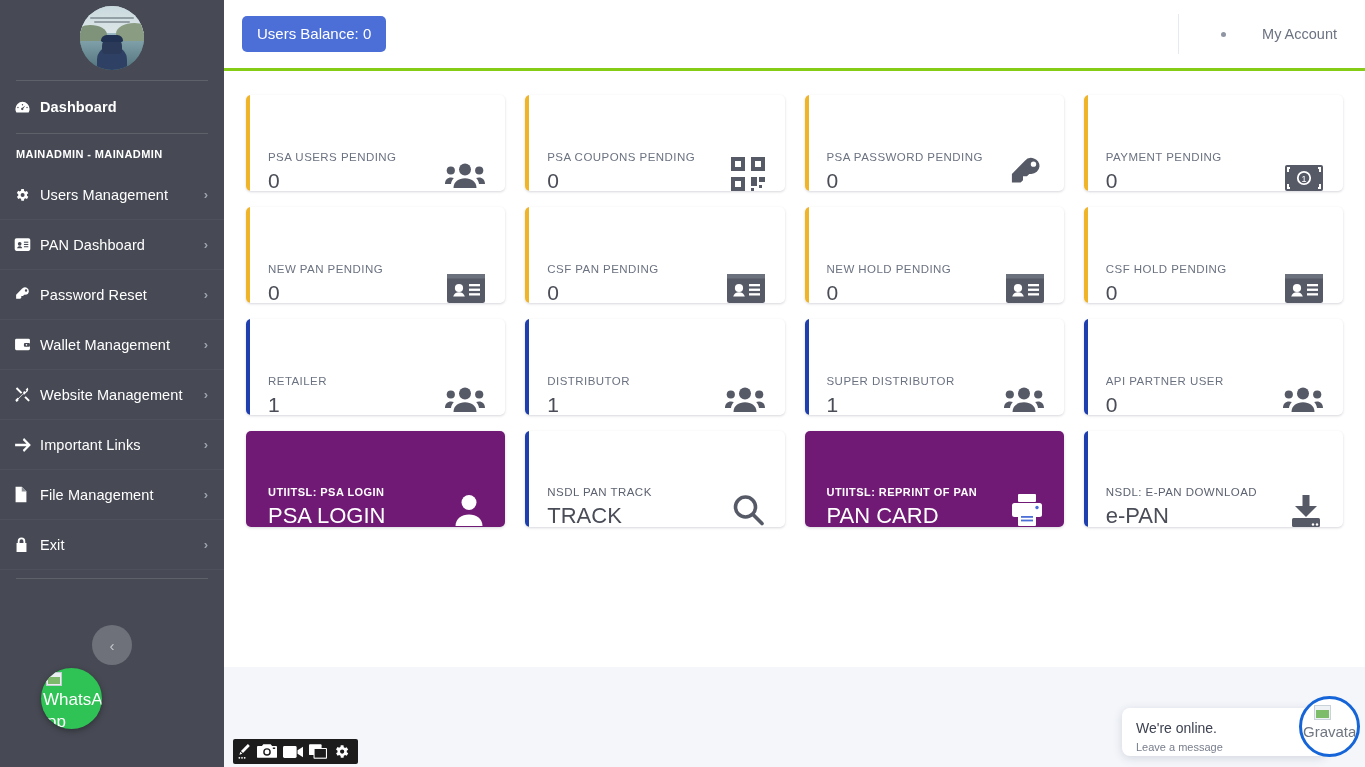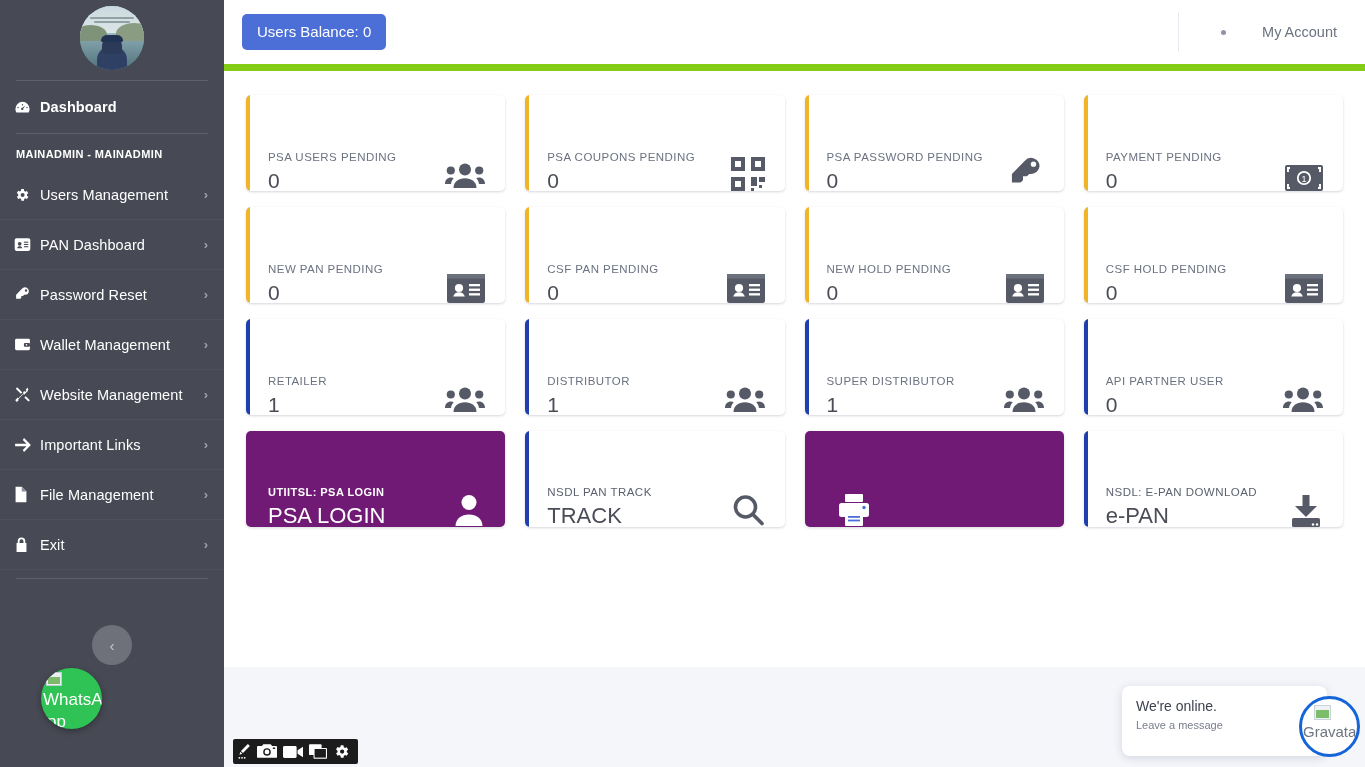--- a/index.html
+++ b/index.html
@@ -80,21 +80,21 @@
   .wa-badge .brk:after { content:""; position:absolute; left:1px; bottom:1px;
     width:12px; height:7px; background:#7db96a; }
   .wa-badge .t1 { position:absolute; left:2px; top:22px; font-size:17px;
     font-weight:normal; color:#fff; white-space:nowrap; }
   .wa-badge .t2 { position:absolute; left:6px; top:44px; font-size:17px; color:#fff; }
 
   
   .main { flex:1 1 auto; height:767px; position:relative; background:#f4f6fa; }
   .topbar {
     height:71px; background:#ffffff; display:flex; align-items:center;
-    padding: 0 0 0 18px; border-bottom:7px solid #84cc16;
+    padding: 0 0 0 18px; border-bottom:3px solid #84cc16;
   }
   .balance-btn {
     background:#4c6fd7; color:#fff; font-size:15px; border-radius:5px;
     padding: 9px 15px; line-height:1.15; cursor:pointer; white-space:nowrap;
   }
   .topbar-right { margin-left:auto; display:flex; align-items:center; height:100%; }
   .topbar-sep { width:1px; height:40px; background:#e6e9ef; margin-right:42px; }
   .acct { display:flex; align-items:center; color:#6b7280; font-size:14.5px;
     padding-right:28px; cursor:pointer; }
   .acct .dot { width:5px; height:5px; border-radius:50%; background:#9095a3;
@@ -130,21 +130,21 @@
   .card.solid .ttl { color:#ffffff; font-weight:bold; font-size:11px; }
   .card.solid .val { color:#ffffff; font-weight:normal; font-size:22px; }
   .card.solid .ico-wrap { color:#ffffff; }
   .card.plain .ttl { color:#5c6270; }
   .card.plain .val { color:#4a4d57; font-size:22px; }
 
   .footer-gap { height:99px; background:#f4f6fa; }
 
   
   .chat-bubble {
-    position:absolute; right:38px; bottom:11px; width:205px; height:70px;
+    position:absolute; right:38px; bottom:11px; width:205px; height:48px;
     background:#fff; border-radius:8px; box-shadow:0 2px 10px rgba(40,50,80,.16);
     padding: 10px 14px; z-index:9;
   }
   .chat-bubble:after {
     content:""; position:absolute; right:-6px; top:24px; width:12px; height:12px;
     background:#fff; transform: rotate(45deg);
   }
   .chat-l1 { font-size:14px; color:#3d4250; line-height:1.45; }
   .chat-l2 { font-size:11px; color:#787e8c; line-height:1.7; }
   .chat-avatar {
@@ -577,20 +577,24 @@
               <svg width="34" height="34" viewBox="0 0 34 34" fill="none" stroke="currentColor" stroke-width="3.6">
                   <circle cx="14.5" cy="14" r="10"></circle>
                   <path d="M22 21.5L31 30.5" stroke-linecap="round"></path>
                 </svg>
             </div>
           </div>
         </div>
 
         <div class="cell">
           <div class="card solid accent-none">
+            <div class="txt">
+              <div class="ttl">UTIITSL: REPRINT OF PAN</div>
+              <div class="val">PAN CARD</div>
+            </div>
             <div class="ico-wrap">
               <svg width="34" height="34" viewBox="0 0 34 34" fill="currentColor">
                   <rect x="8" y="1" width="18" height="8" rx="1"></rect>
                   <rect x="2" y="10" width="30" height="14" rx="2.5"></rect>
                   <circle cx="27" cy="14.5" r="1.7" fill="#4c6fd7"></circle>
                   <rect x="8" y="20" width="18" height="13" rx="1"></rect>
                   <rect x="11" y="23" width="12" height="1.8" fill="#4c6fd7"></rect>
                   <rect x="11" y="26.6" width="12" height="1.8" fill="#4c6fd7"></rect>
                 </svg>
             </div>

